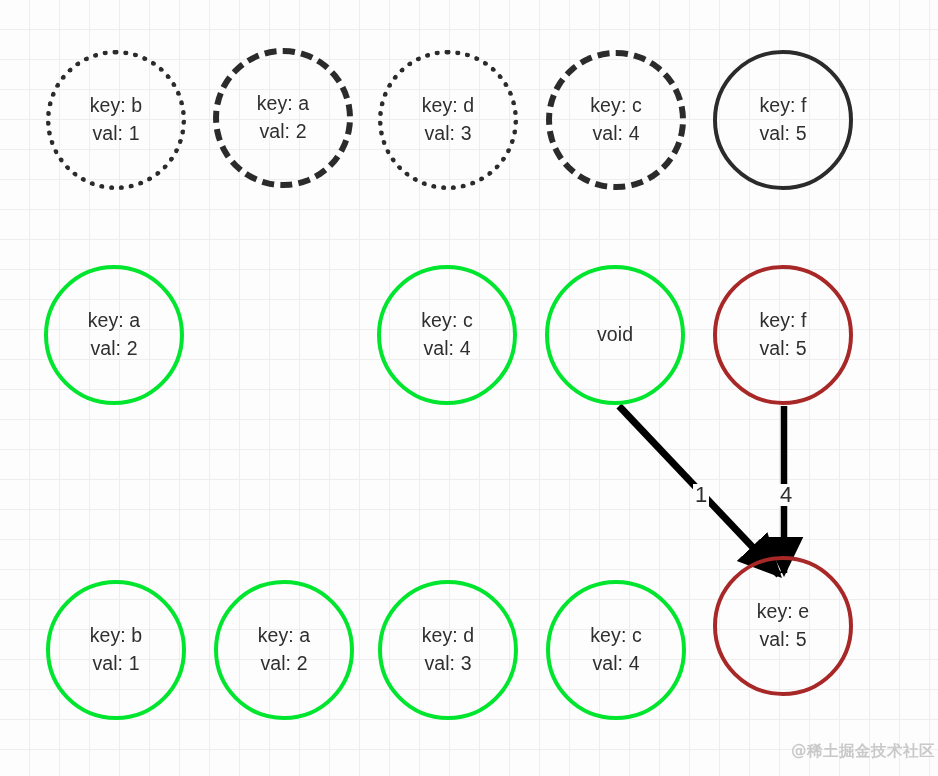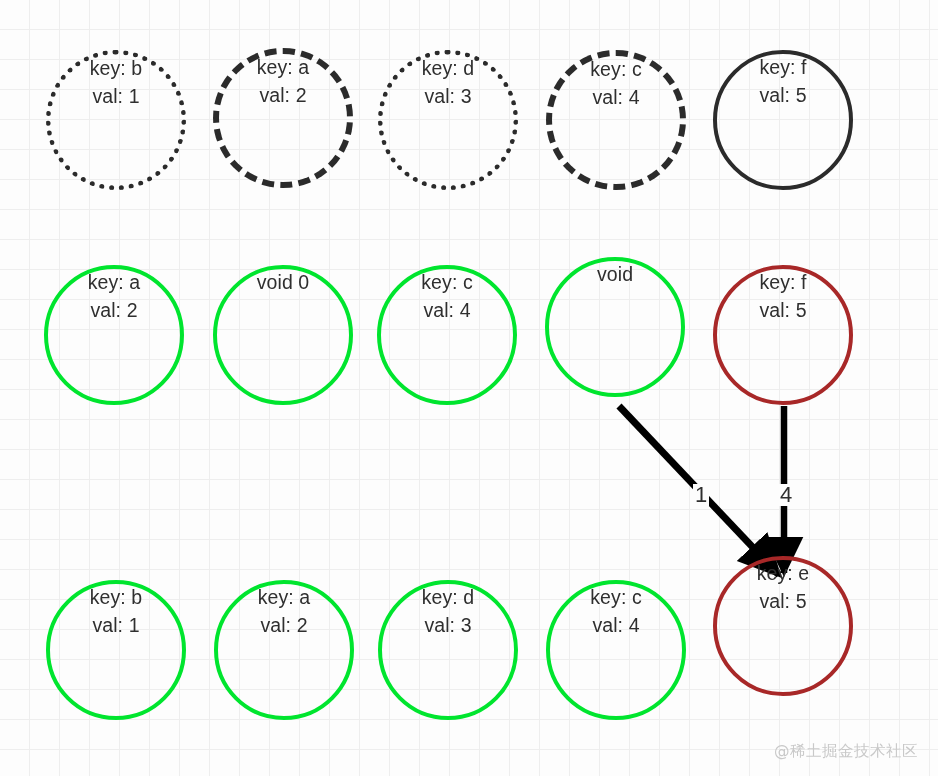--- a/index.html
+++ b/index.html
@@ -22,21 +22,21 @@
     overflow: hidden;
     font-family: "Liberation Sans", sans-serif;
   }
   .node {
     position: absolute;
     box-sizing: border-box;
     border-radius: 50%;
     display: flex;
     flex-direction: column;
     align-items: center;
-    justify-content: flex-start;
+    justify-content: center;
     text-align: center;
     color: #2f2f2f;
     font-size: 19.5px;
     line-height: 1.42;
     letter-spacing: 0.1px;
     background: transparent;
   }
   .node .ln { display: block; white-space: nowrap; }
 
   .style-dotted { border: 5px dotted #2b2b2b; }
@@ -55,27 +55,28 @@
     position: absolute;
     font-size: 22px;
     color: #2f2f2f;
     font-family: "Liberation Sans", sans-serif;
     background: #fdfdfd;
     padding: 0 2px;
     line-height: 1;
   }
   #watermark {
     position: absolute;
-    right: 20px;
+    right: 3px;
     bottom: 14px;
     font-size: 15.5px;
     color: #c9c9c9;
     font-family: "DejaVu Sans", sans-serif;
     letter-spacing: 0.5px;
     white-space: nowrap;
+    font-weight: bold;
   }
 </style>
 </head>
 <body>
 
 <div id="canvas">
 
   <svg id="edges" viewBox="0 0 938 776" xmlns="http://www.w3.org/2000/svg">
     <defs>
       <marker id="arrowhead" markerWidth="7" markerHeight="7" refX="5.6" refY="3" orient="auto" markerUnits="strokeWidth">
@@ -107,28 +108,25 @@
   </div>
   <div class="node style-solid" style="left:713px; top:50px; width:140px; height:140px;">
     <span class="ln">key: f</span>
     <span class="ln">val: 5</span>
   </div>
 
   <div class="node style-green" style="left:44px; top:265px; width:140px; height:140px;">
     <span class="ln">key: a</span>
     <span class="ln">val: 2</span>
   </div>
-  <div class="node style-green" style="left:213px; top:265px; width:140px; height:140px;">
-    <span class="ln">void 0</span>
-  </div>
   <div class="node style-green" style="left:377px; top:265px; width:140px; height:140px;">
     <span class="ln">key: c</span>
     <span class="ln">val: 4</span>
   </div>
-  <div class="node style-green" style="left:545px; top:257px; width:140px; height:140px;">
+  <div class="node style-green" style="left:545px; top:265px; width:140px; height:140px;">
     <span class="ln">void</span>
   </div>
   <div class="node style-red" style="left:713px; top:265px; width:140px; height:140px;">
     <span class="ln">key: f</span>
     <span class="ln">val: 5</span>
   </div>
 
   <div class="node style-green" style="left:46px; top:580px; width:140px; height:140px;">
     <span class="ln">key: b</span>
     <span class="ln">val: 1</span>

